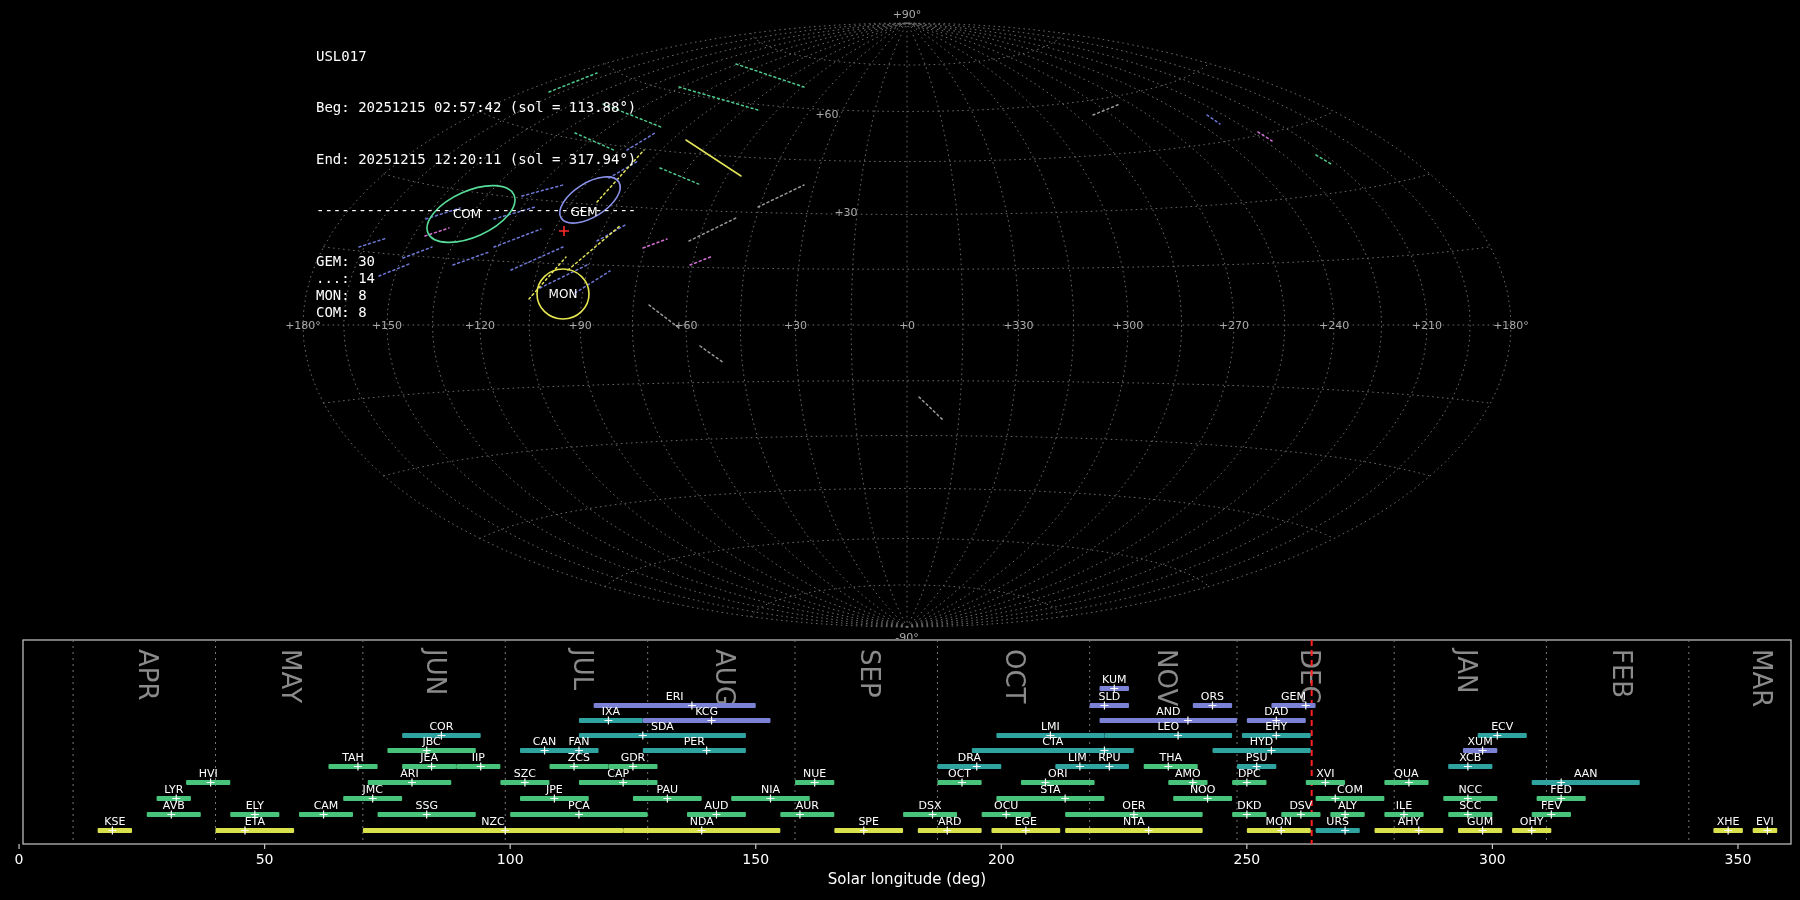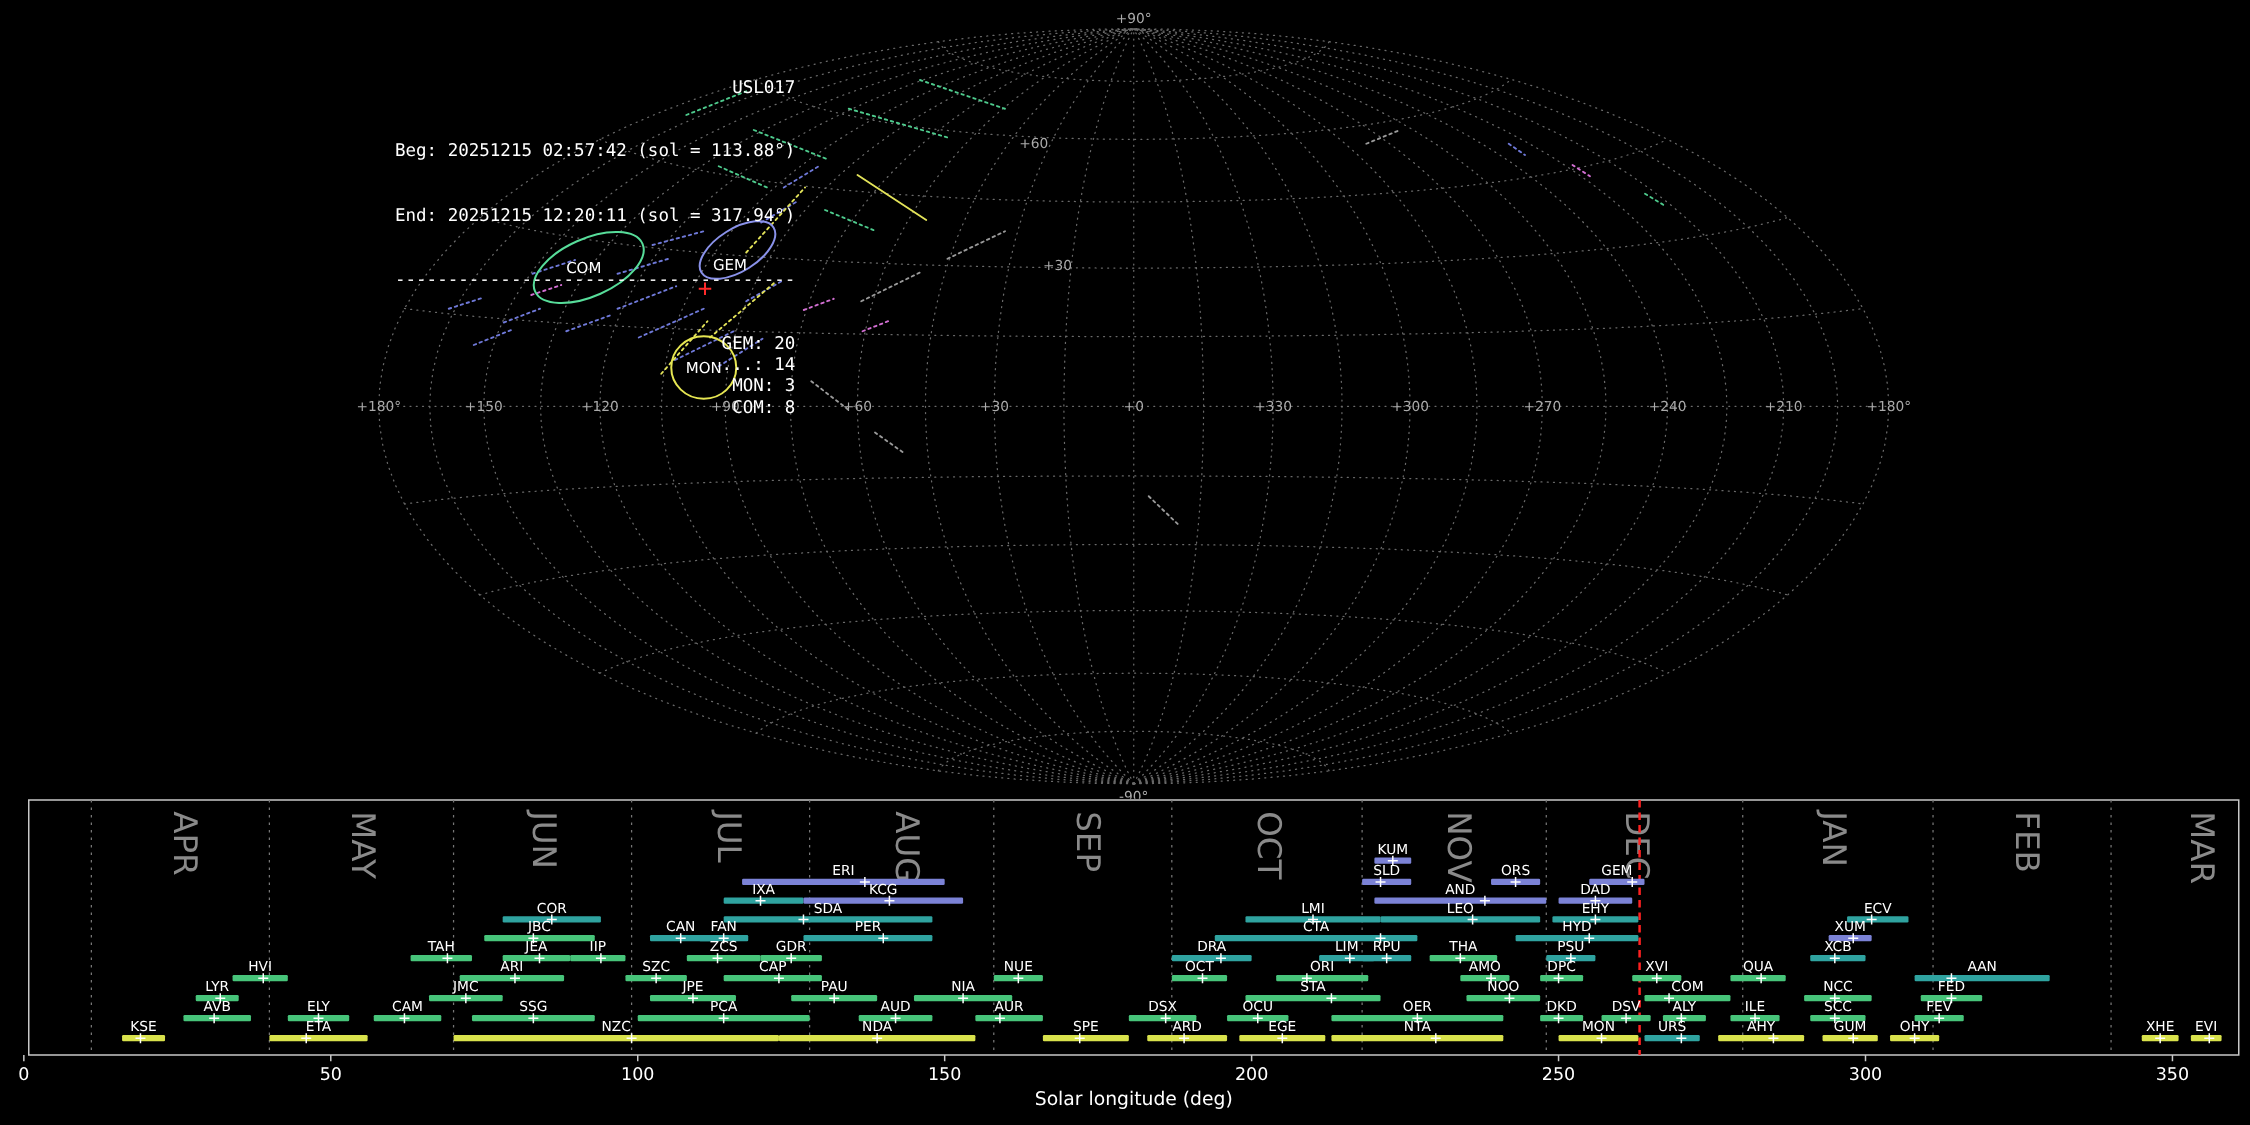--- a/index.html
+++ b/index.html
@@ -1,21 +1,21 @@
 <!DOCTYPE html>
 <html><head>
 <meta charset="utf-8">
 <style>
   html,body{margin:0;padding:0;background:#000;width:1800px;height:900px;overflow:hidden;}
   .stage{position:relative;width:1800px;height:900px;background:#000;font-family:"DejaVu Sans",sans-serif;}
   svg{position:absolute;left:0;display:block;}
   #skymap{top:0;}
   #timeline{top:639px;}
-  .info{position:absolute;left:316px;top:28px;color:#fff;
-        font:14px/1.22 "DejaVu Sans Mono",monospace;white-space:pre;z-index:5;text-align:right;}
+  .info{position:absolute;left:316px;top:14px;color:#fff;
+        font:14px/1.22 "DejaVu Sans Mono",monospace;white-space:pre;z-index:5;}
   .info .sep{letter-spacing:0px;}
 </style>
 </head>
 <body>
 
 <div class="stage">
 
   <svg id="skymap" width="1800" height="639" viewBox="0 0 1800 639">
       <path d="M907.0 627.0L875.4 626.6L843.9 625.3L812.5 623.3L781.4 620.4L750.7 616.7L720.4 612.2L690.5 606.9L661.3 600.9L632.8 594.1L605.0 586.5L578.0 578.3L552.0 569.3L526.9 559.7L502.8 549.4L479.9 538.5L458.1 527.1L437.6 515.1L418.4 502.5L400.4 489.5L383.9 476.0L368.8 462.1L355.2 447.8L343.1 433.2L332.6 418.3L323.6 403.2L316.2 387.8L310.4 372.2L306.3 356.6L303.8 340.8L303.0 325.0L303.8 309.2L306.3 293.4L310.4 277.8L316.2 262.2L323.6 246.8L332.6 231.7L343.1 216.8L355.2 202.2L368.8 187.9L383.9 174.0L400.4 160.5L418.4 147.5L437.6 134.9L458.1 122.9L479.9 111.5L502.8 100.6L526.9 90.3L552.0 80.7L578.0 71.7L605.0 63.5L632.8 55.9L661.3 49.1L690.5 43.1L720.4 37.8L750.7 33.3L781.4 29.6L812.5 26.7L843.9 24.7L875.4 23.4L907.0 23.0" fill="none" stroke="#6a6a6a" stroke-width="1" stroke-dasharray="0.8 4.2" stroke-linecap="round"></path>
       <path d="M907.0 627.0L875.8 625.6L844.8 623.3L814.3 620.3L784.2 616.5L754.6 611.9L725.6 606.6L697.2 600.6L669.7 593.8L642.8 586.4L616.9 578.4L591.9 569.7L567.8 560.5L544.7 550.6L522.7 540.2L501.8 529.3L482.1 517.9L463.6 506.1L446.3 493.8L430.2 481.2L415.4 468.1L402.0 454.8L389.9 441.1L379.2 427.2L369.8 413.0L361.9 398.7L355.4 384.1L350.3 369.5L346.7 354.7L344.5 339.9L343.8 325.0L344.5 310.1L346.7 295.3L350.3 280.5L355.4 265.9L361.9 251.3L369.8 237.0L379.2 222.8L389.9 208.9L402.0 195.2L415.4 181.9L430.2 168.8L446.3 156.2L463.6 143.9L482.1 132.1L501.8 120.7L522.7 109.8L544.7 99.4L567.8 89.5L591.9 80.3L616.9 71.6L642.8 63.6L669.7 56.2L697.2 49.4L725.6 43.4L754.6 38.1L784.2 33.5L814.3 29.7L844.8 26.7L875.8 24.4L907.0 23.0" fill="none" stroke="#6a6a6a" stroke-width="1" stroke-dasharray="0.8 4.2" stroke-linecap="round"></path>
@@ -113,21 +113,21 @@
       <ellipse cx="563" cy="294" rx="26" ry="25" fill="none" stroke="#e6e652" stroke-width="1.6" transform="rotate(0 563 294)"></ellipse>
       <text x="563" y="298" fill="#ffffff" font-size="12" text-anchor="middle" font-family="DejaVu Sans, sans-serif">MON</text>
       <path d="M559 231H569M564 226V236" stroke="#ff2a2a" stroke-width="1.6" fill="none"></path>
     </svg>
 
   <div class="info">
     <div>USL017</div>
     <div>Beg: 20251215 02:57:42 (sol = 113.88°)</div>
     <div>End: 20251215 12:20:11 (sol = 317.94°)</div>
     <div class="sep">--------------------------------------</div>
-    <div id="counts"><div>GEM: 20</div><div>...: 14</div><div>MON: 3</div><div>COM: 8</div></div>
+    <div id="counts"><div>GEM: 30</div><div>...: 14</div><div>MON: 8</div><div>COM: 8</div></div>
   </div>
 
   <svg id="timeline" width="1800" height="261" viewBox="0 0 1800 261">
       <rect x="23" y="1" width="1768" height="204" fill="none" stroke="#c8c8c8" stroke-width="1.2"></rect>
       <line x1="73.09333333333333" y1="1" x2="73.09333333333333" y2="205" stroke="#777" stroke-width="1" stroke-dasharray="2 4"></line>
       <text x="139.39333333333332" y="10" fill="#8a8a8a" font-size="26" font-family="DejaVu Sans, sans-serif" text-anchor="start" transform="rotate(90 139.39333333333332 10)">APR</text>
       <line x1="215.51555555555558" y1="1" x2="215.51555555555558" y2="205" stroke="#777" stroke-width="1" stroke-dasharray="2 4"></line>
       <text x="281.8155555555556" y="10" fill="#8a8a8a" font-size="26" font-family="DejaVu Sans, sans-serif" text-anchor="start" transform="rotate(90 281.8155555555556 10)">MAY</text>
       <line x1="362.8488888888889" y1="1" x2="362.8488888888889" y2="205" stroke="#777" stroke-width="1" stroke-dasharray="2 4"></line>
       <text x="426.6933333333333" y="10" fill="#8a8a8a" font-size="26" font-family="DejaVu Sans, sans-serif" text-anchor="start" transform="rotate(90 426.6933333333333 10)">JUN</text>

